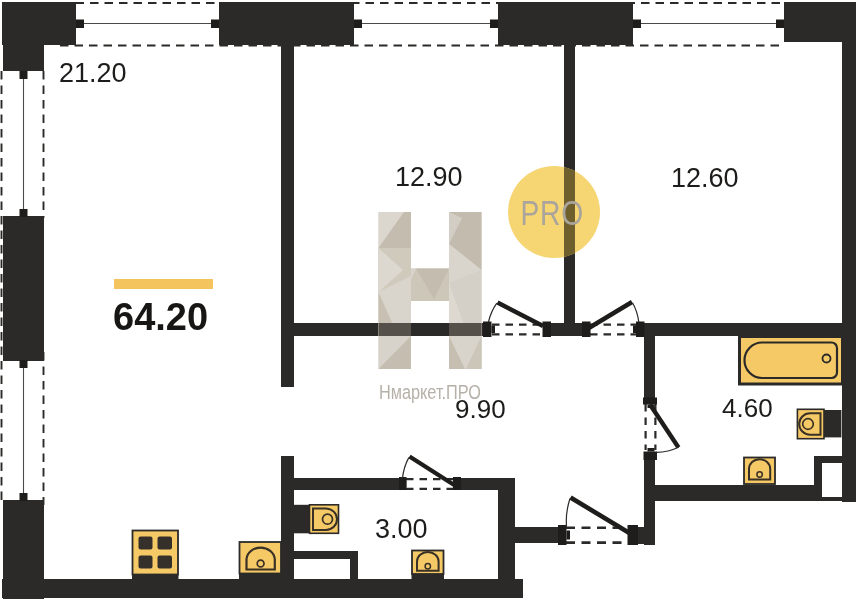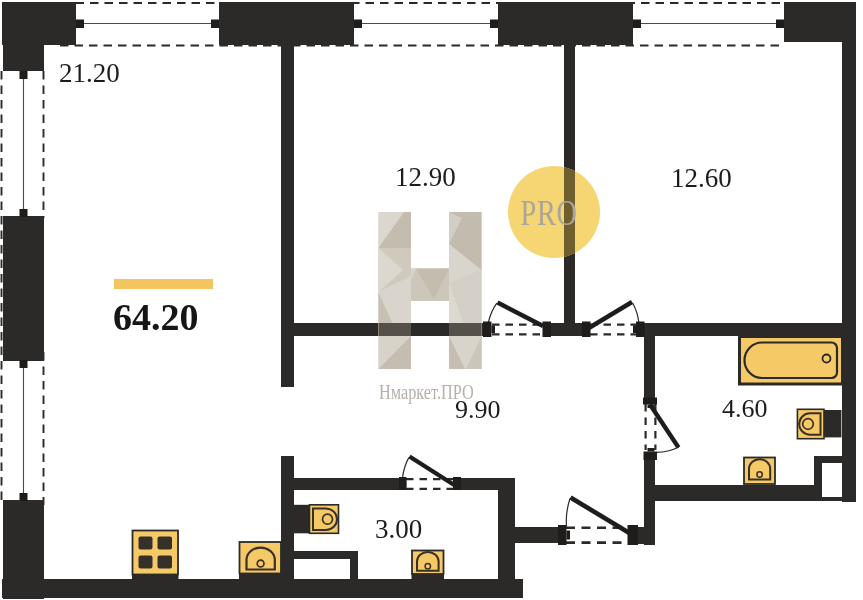--- a/index.html
+++ b/index.html
@@ -1,16 +1,16 @@
 <!DOCTYPE html>
 <html><head>
 <meta charset="utf-8">
 <style>
 html,body{margin:0;padding:0;background:#fff;}
-#plan{width:696px;height:600px;position:relative;font-family:Liberation Serif, serif;}
+#plan{width:696px;height:600px;position:relative;font-family:Liberation Sans, sans-serif;}
 </style>
 </head>
 <body>
 
 <div id="plan">
 <svg width="863" height="600" viewBox="0 0 863 600" xmlns="http://www.w3.org/2000/svg">
 
 <rect x="0" y="0" width="863" height="600" fill="#ffffff"></rect>
 
 <g stroke="#2b2a28" stroke-width="1.9" fill="none">

